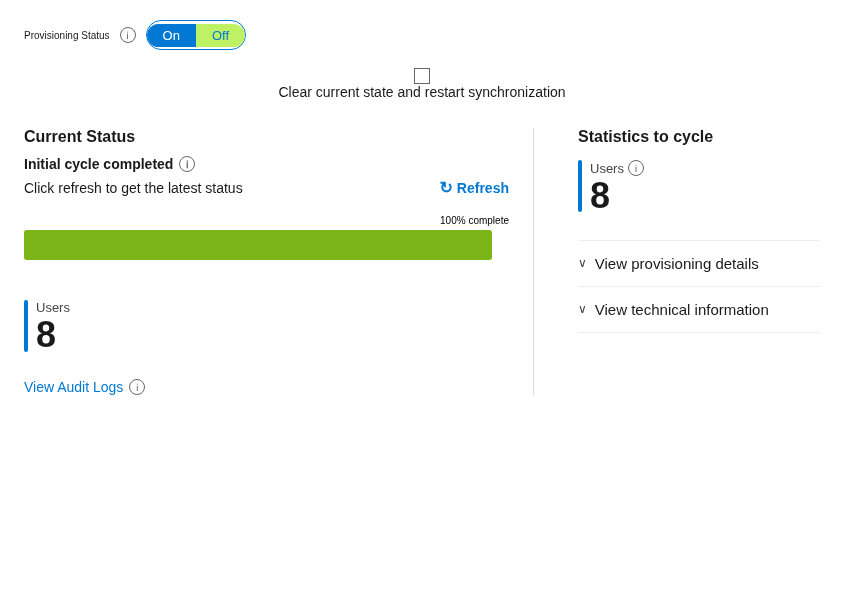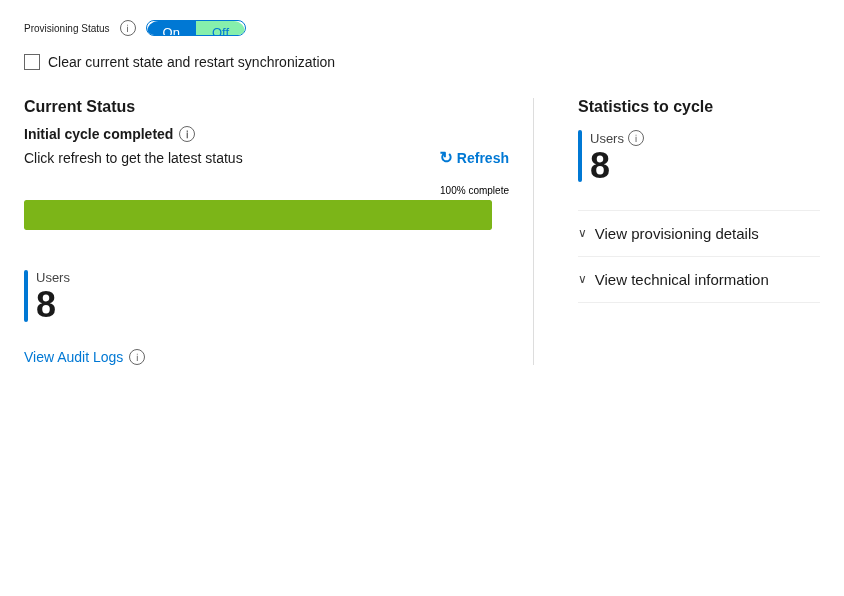--- a/index.html
+++ b/index.html
@@ -32,49 +32,49 @@
       height: 16px;
       border: 1px solid #666;
       border-radius: 50%;
       font-size: 10px;
       color: #666;
       cursor: pointer;
     }
     
     .toggle-container {
       display: flex;
-      align-items: flex-start;
+      align-items: center;
       border: 1.5px solid #0078d4;
       border-radius: 20px;
       overflow: hidden;
-      height: 16px;
+      height: 30px;
     }
     .toggle-on {
       background: #0078d4;
       color: #fff;
       padding: 4px 16px;
       font-size: 13px;
       border-radius: 18px 0 0 18px;
       font-weight: 500;
     }
     .toggle-off {
-      background: #86efac;
+      background: #bef264;
       color: #0078d4;
       padding: 4px 16px;
       font-size: 13px;
       border-radius: 0 18px 18px 0;
       font-weight: 500;
     }
 
     
     .checkbox-row {
       display: flex;
       align-items: center;
-      gap: 8px;
       margin-bottom: 28px;
+      flex-direction: column;
     }
     .checkbox-box {
       width: 16px;
       height: 16px;
       border: 1.5px solid #666;
       background: #fff;
       flex-shrink: 0;
     }
     .checkbox-label {
       font-size: 14px;

